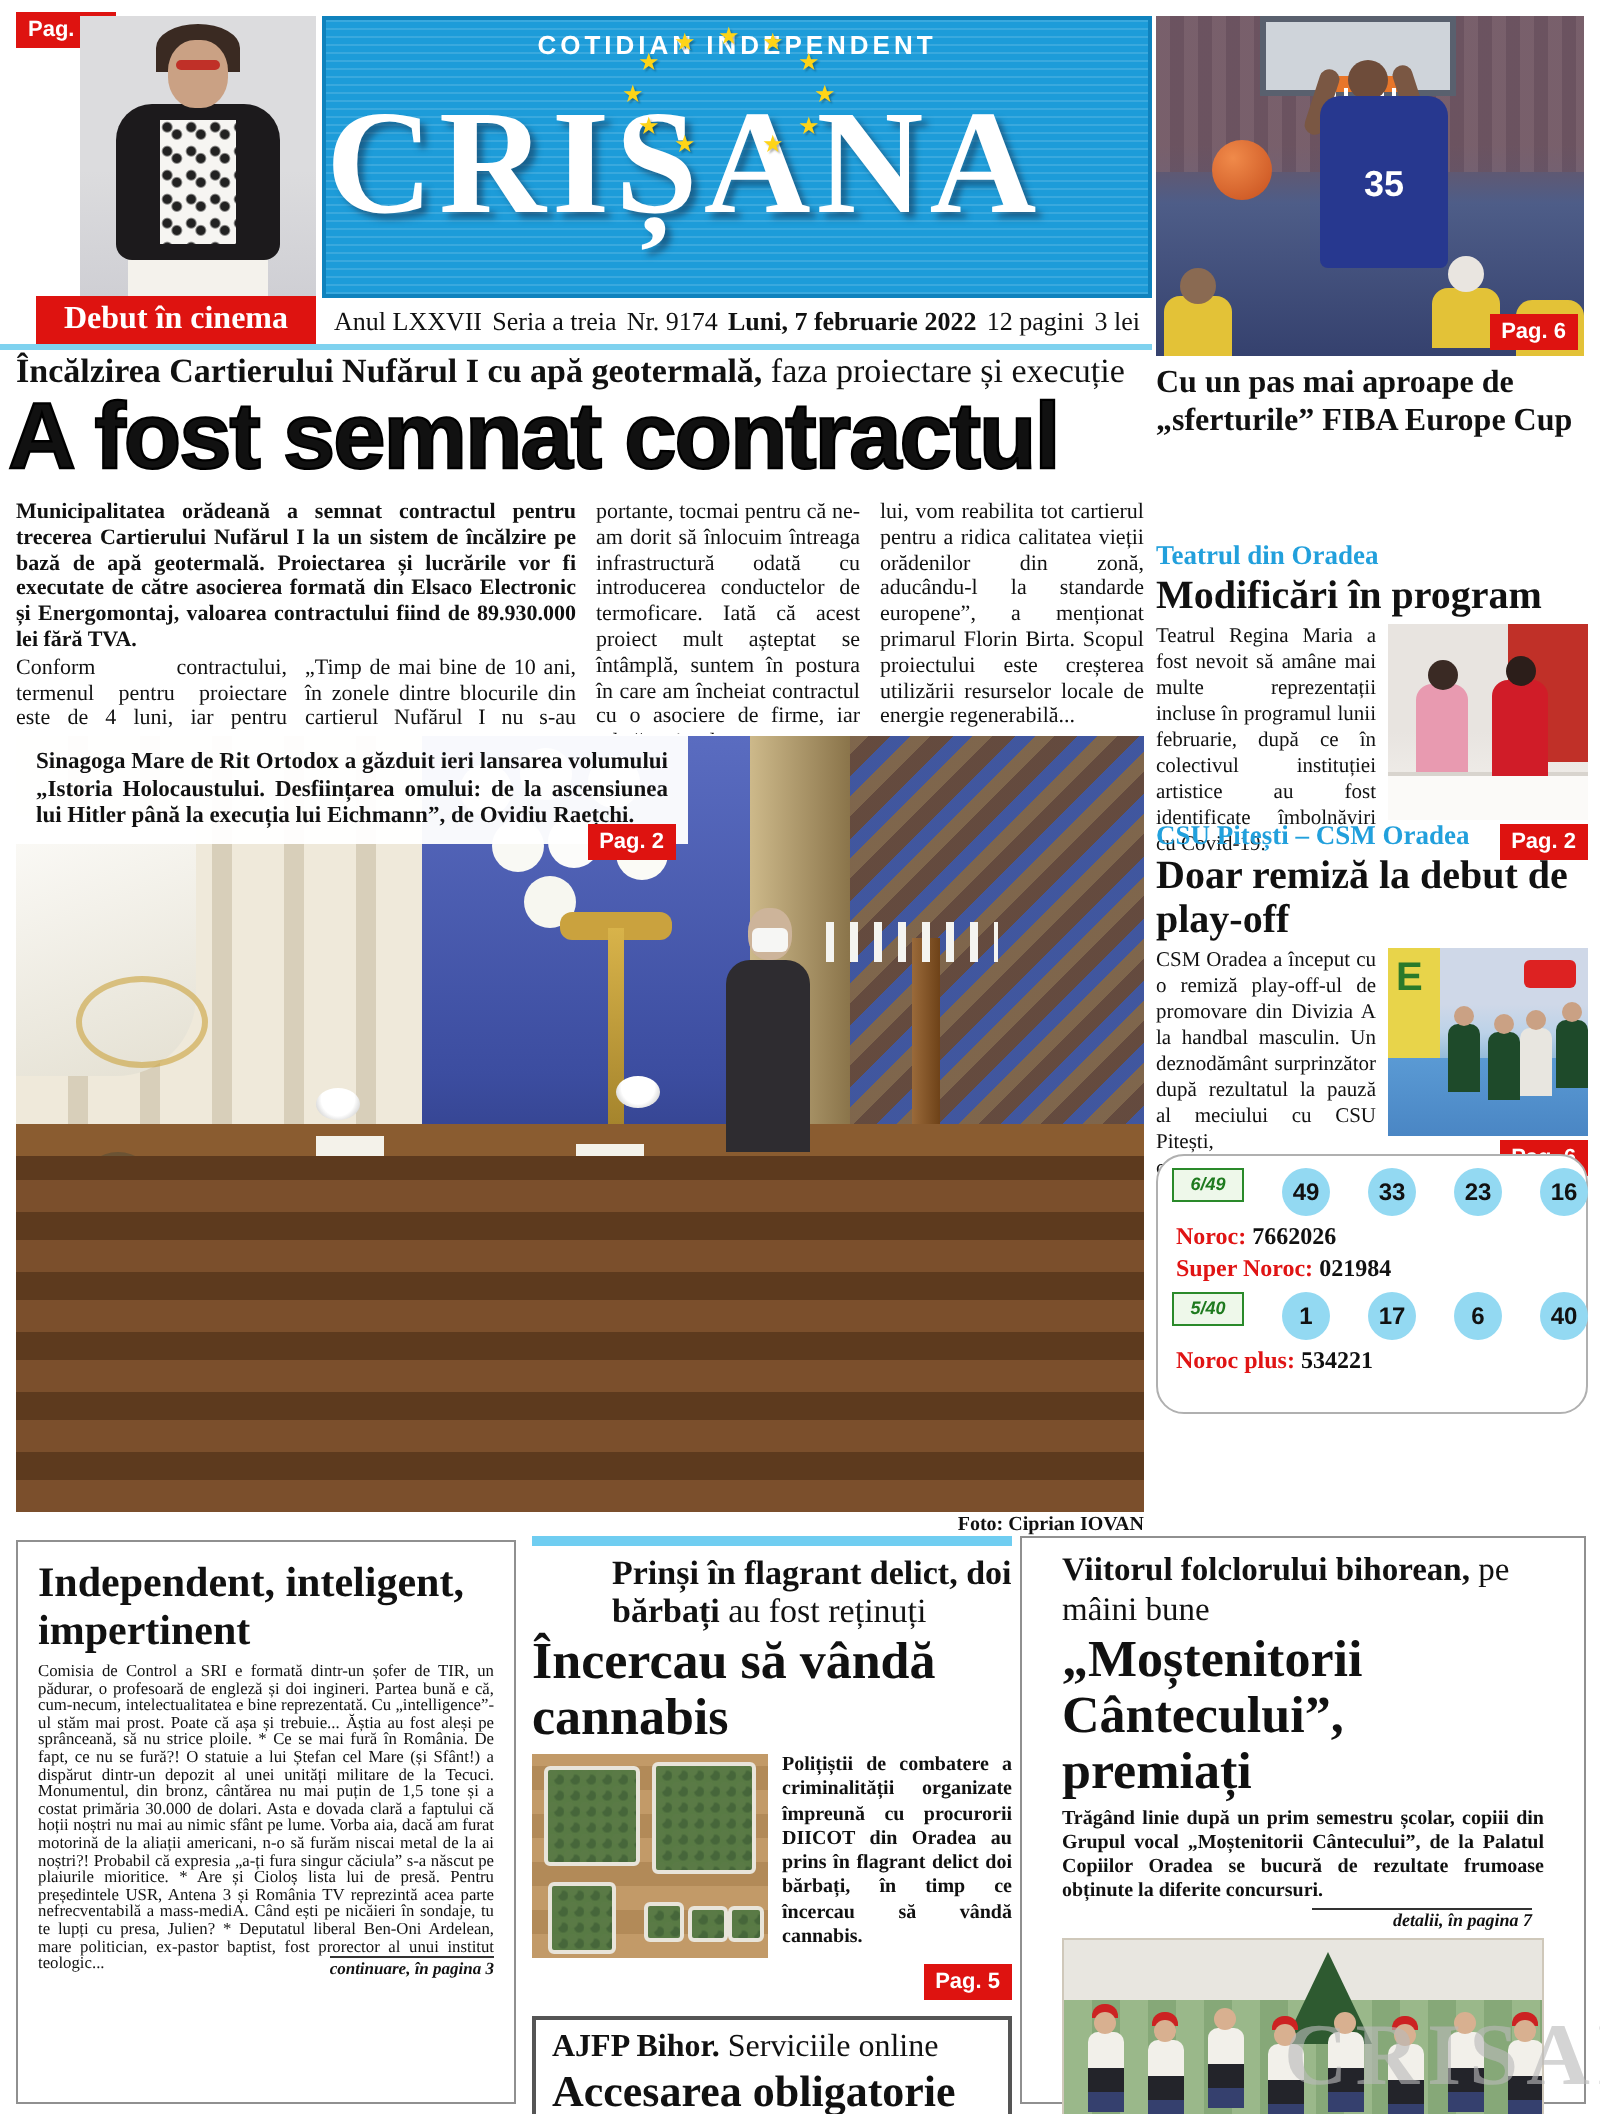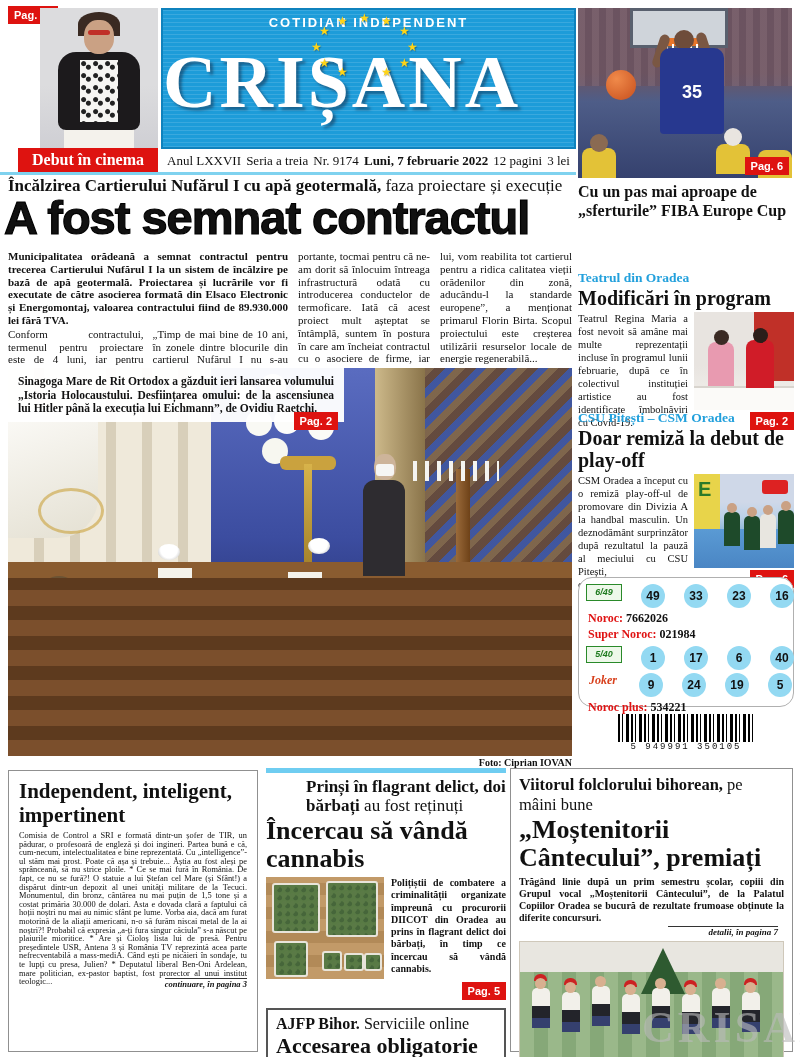--- a/index.html
+++ b/index.html
@@ -167,21 +167,21 @@
     background:repeating-linear-gradient(0deg,#c29a68 0 12px,#b28a58 12px 24px);}
   .cn-bag{position:absolute;background:radial-gradient(circle at 30% 30%,#5a7a46 2px,transparent 3px),
     radial-gradient(circle at 70% 60%,#46663a 2px,transparent 3px),#587a44;background-size:8px 8px;border:2px solid #e8e4da;border-radius:3px;}
   .cn-body{font-weight:bold;font-size:10px;line-height:12.3px;text-align:justify;flex:1;}
   .cn-badge-row{text-align:right;margin-top:2px;}
   .ajfp{border:2px solid #555;margin-top:8px;padding:5px 8px;position:relative;}
   .ajfp-kicker{font-size:16px;}
   .ajfp-kicker .b{font-weight:bold;}
   .ajfp-headline{font-weight:bold;font-size:22px;line-height:25px;}
 
-  .folk{left:510px;top:768px;width:283px;height:284px;border:1px solid #909090;box-sizing:border-box;padding:6px 8px;}
+  .folk{left:510px;top:768px;width:283px;height:284px;border:1px solid #909090;box-sizing:border-box;padding:6px 20px;}
   .folk-kicker{font-size:16.5px;}
   .folk-kicker .b{font-weight:bold;}
   .folk-headline{font-weight:bold;font-size:26px;line-height:28px;margin:1px 0 4px 0;}
   .folk-body{font-weight:bold;font-size:10px;line-height:12px;text-align:justify;}
   .folk-details{display:block;margin:2px 6px 4px auto;width:110px;text-align:right;
     font:bold italic 9px "Liberation Serif",serif;border-top:1px solid #333;}
   .folk-photo{position:relative;width:100%;height:118px;overflow:hidden;border:1px solid #cFc8ba;box-sizing:border-box;
     background:repeating-linear-gradient(90deg,#9ab88a 0 14px,#86a878 14px 28px);}
   .fk-wall{position:absolute;left:0;top:0;width:100%;height:26%;background:#e8e6e0;}
   .fk-tree{position:absolute;left:46%;top:6px;width:0;height:0;border-left:22px solid transparent;
@@ -371,36 +371,23 @@
     <div class="lot-line"><span class="lbl">Super Noroc:</span> <span class="val">021984</span></div>
     <div class="lot-row" style="margin-top:4px;">
       <span class="lot-logo">5/40</span>
       <span class="lot-num">1</span>
       <span class="lot-num">17</span>
       <span class="lot-num">6</span>
       <span class="lot-num">40</span>
       <span class="lot-num">2</span>
       <span class="lot-num">30</span>
     </div>
-    <div class="lot-row">
-      <span class="lot-logo joker">Joker</span>
-      <span class="lot-num">9</span>
-      <span class="lot-num">24</span>
-      <span class="lot-num">19</span>
-      <span class="lot-num">5</span>
-      <span class="lot-num">27</span>
-      <span class="lot-num">+1</span>
-    </div>
     <div class="lot-line"><span class="lbl">Noroc plus:</span> <span class="val">534221</span></div>
   </div>
 
-  <div class="abs barcode">
-    <div class="bars"></div>
-    <div class="bar-digits">5 949991 350105</div>
-  </div>
 
   <div class="abs opinion">
     <div class="op-headline">Independent, inteligent, impertinent</div>
     <div class="op-body">
       <span>Comisia de Control a SRI e formată dintr-un șofer de TIR, un pădurar, o profesoară de engleză și doi ingineri. Partea bună e că, cum-necum, intelectualitatea e bine reprezentată. Cu „intelligence”-ul stăm mai prost. Poate că așa și trebuie... Ăștia au fost aleși pe sprânceană, să nu strice ploile. * Ce se mai fură în România. De fapt, ce nu se fură?! O statuie a lui Ștefan cel Mare (și Sfânt!) a dispărut dintr-un depozit al unei unități militare de la Tecuci. Monumentul, din bronz, cântărea nu mai puțin de 1,5 tone și a costat primăria 30.000 de dolari. Asta e dovada clară a faptului că hoții noștri nu mai au nimic sfânt pe lume. Vorba aia, dacă am furat motorină de la aliații americani, n-o să furăm niscai metal de la ai noștri?! Probabil că expresia „a-ți fura singur căciula” s-a născut pe plaiurile mioritice. * Are și Cioloș lista lui de presă. Pentru președintele USR, Antena 3 și România TV reprezintă acea parte nefrecventabilă a mass-mediA. Când ești pe nicăieri în sondaje, tu te lupți cu presa, Julien? * Deputatul liberal Ben-Oni Ardelean, mare politician, ex-pastor baptist, fost prorector al unui institut teologic...</span>
       <span class="op-cont">continuare, în pagina 3</span>
     </div>
   </div>
 
   <div class="abs mid-col">

